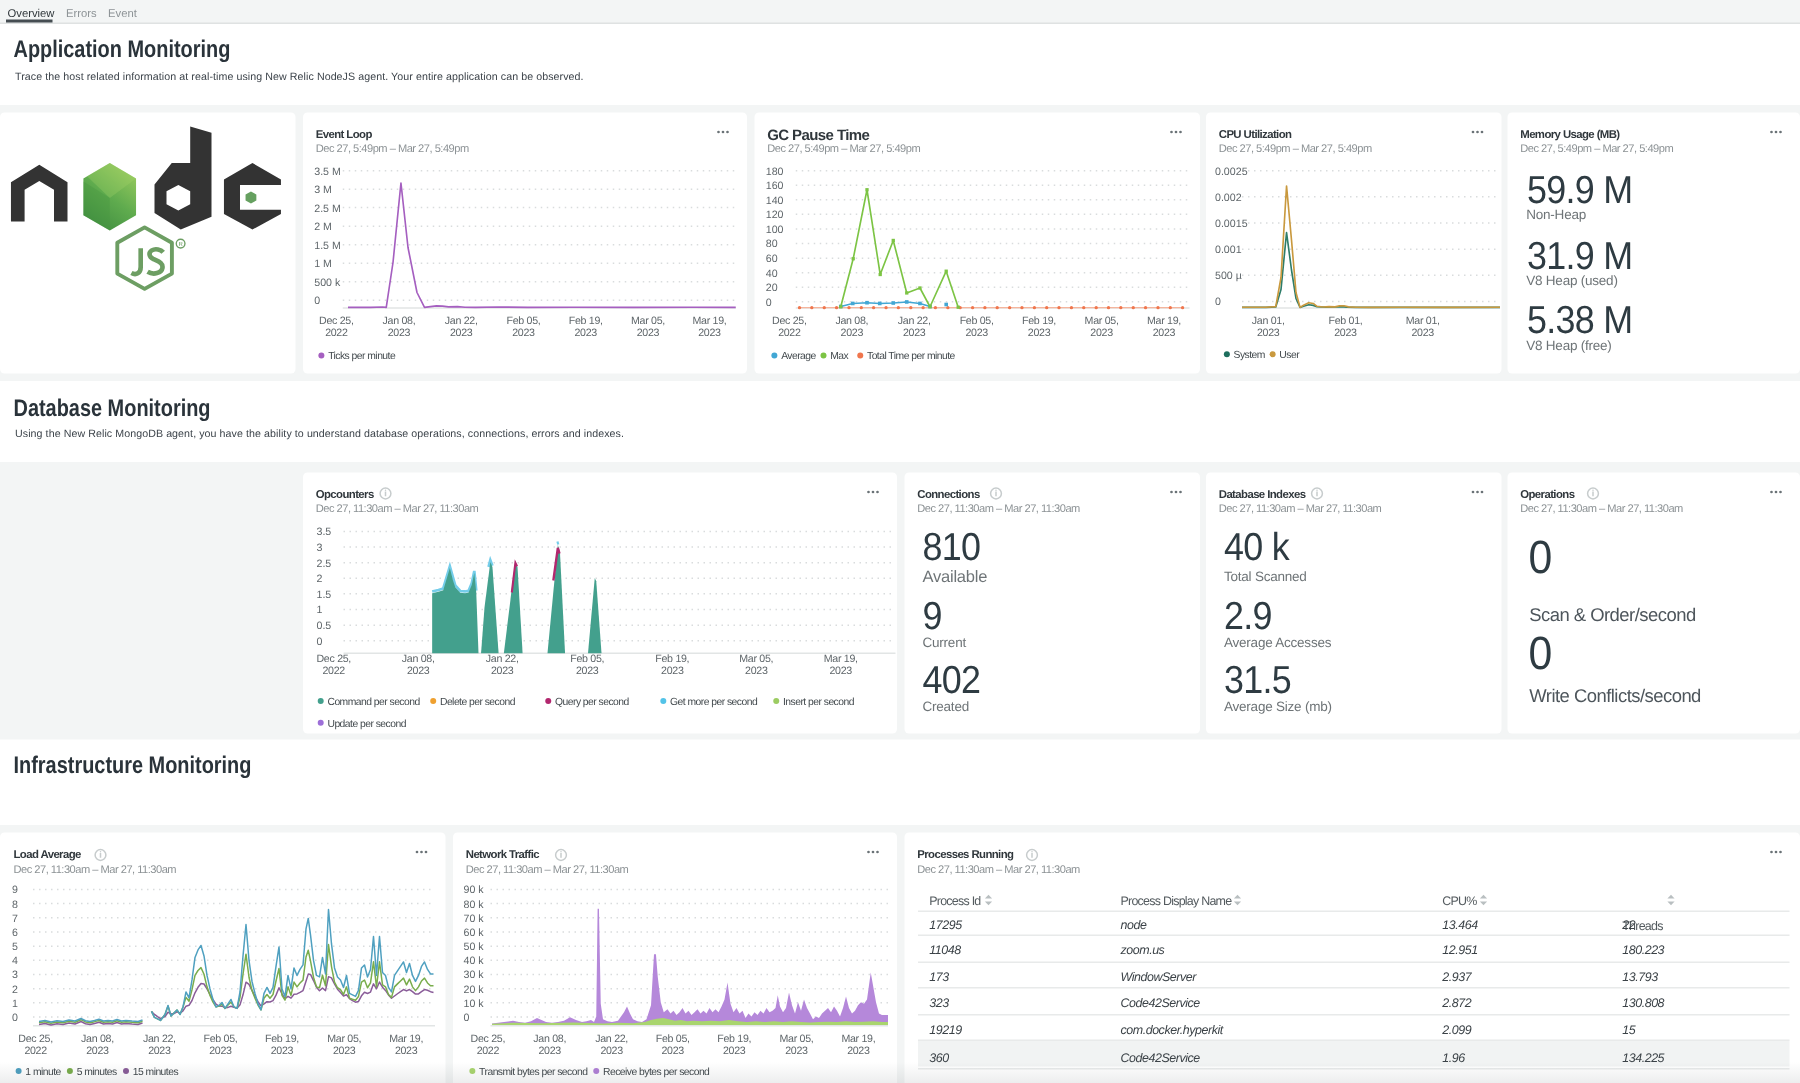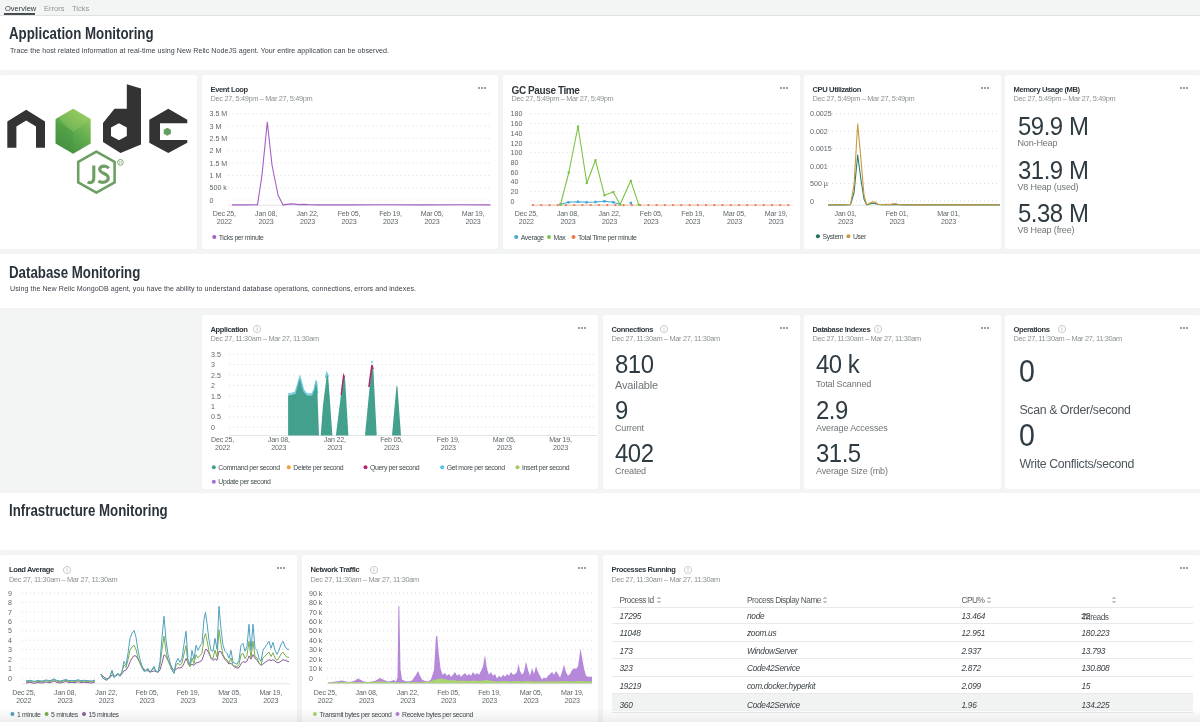--- a/index.html
+++ b/index.html
@@ -23,21 +23,21 @@
 <body>
 <div id="page">
   <div class="band" style="top:15.5px;height:54.5px"></div>
   <div class="band" style="top:254px;height:53.5px"></div>
   <div class="band" style="top:492.5px;height:57px"></div>
 
   <div style="position:absolute;left:0;top:0;width:1200px;height:15.5px;border-bottom:1px solid #dfe2e2"></div>
   <div class="tab" style="left:5px;color:#2f363a">Overview</div>
   <div style="position:absolute;left:3.5px;top:13px;width:31px;height:2px;background:#454d52"></div>
   <div class="tab" style="left:44px">Errors</div>
-  <div class="tab" style="left:72px">Ticks</div>
+  <div class="tab" style="left:72px">Event</div>
 
   <div class="h2" style="top:25.1px">Application Monitoring</div>
   <div class="hsub" style="top:47px">Trace the host related information at real-time using New Relic NodeJS agent. Your entire application can be observed.</div>
 
   <div class="h2" style="top:263.6px">Database Monitoring</div>
   <div class="hsub" style="top:285px">Using the New Relic MongoDB agent, you have the ability to understand database operations, connections, errors and indexes.</div>
 
   <div class="h2" style="top:502.1px">Infrastructure Monitoring</div>
 
 <div class="card" style="left:0px;top:74.5px;width:197px;height:174px">
@@ -265,21 +265,21 @@
         <circle cx="8" cy="2" r="0.9" fill="#6a7276"></circle>
       </svg>
       <div class="bignum" style="left:13px;top:38px;font-size:26px">59.9 M</div>
       <div class="numlab" style="left:13px;top:63.5px;font-size:9px">Non-Heap</div>
       <div class="bignum" style="left:13px;top:82.5px;font-size:26px">31.9 M</div>
       <div class="numlab" style="left:13px;top:107.5px;font-size:9px">V8 Heap (used)</div>
       <div class="bignum" style="left:13px;top:125.5px;font-size:26px">5.38 M</div>
       <div class="numlab" style="left:13px;top:150.5px;font-size:9px">V8 Heap (free)</div>
     </div>
 <div class="card" style="left:201.5px;top:314.5px;width:396.5px;height:174px">
-      <div class="ct" style="font-size:7.6px">Application</div>
+      <div class="ct" style="font-size:7.6px">Opcounters</div>
       <svg style="position:absolute;left:50px;top:9.5px" width="10" height="10">
         <g>
           <circle cx="5" cy="5" r="3.6" fill="none" stroke="#c7cccd" stroke-width="1"></circle>
           <line x1="5" y1="3.6" x2="5" y2="6.8" stroke="#c7cccd" stroke-width="1"></line>
           <circle cx="5" cy="2.9" r="0.5" fill="#c7cccd"></circle>
         </g>
       </svg>
       <div class="cs">Dec 27, 11:30am – Mar 27, 11:30am</div>
       <svg style="position:absolute;right:11px;top:11px" width="10" height="4">
         <circle cx="2" cy="2" r="0.9" fill="#6a7276"></circle>

